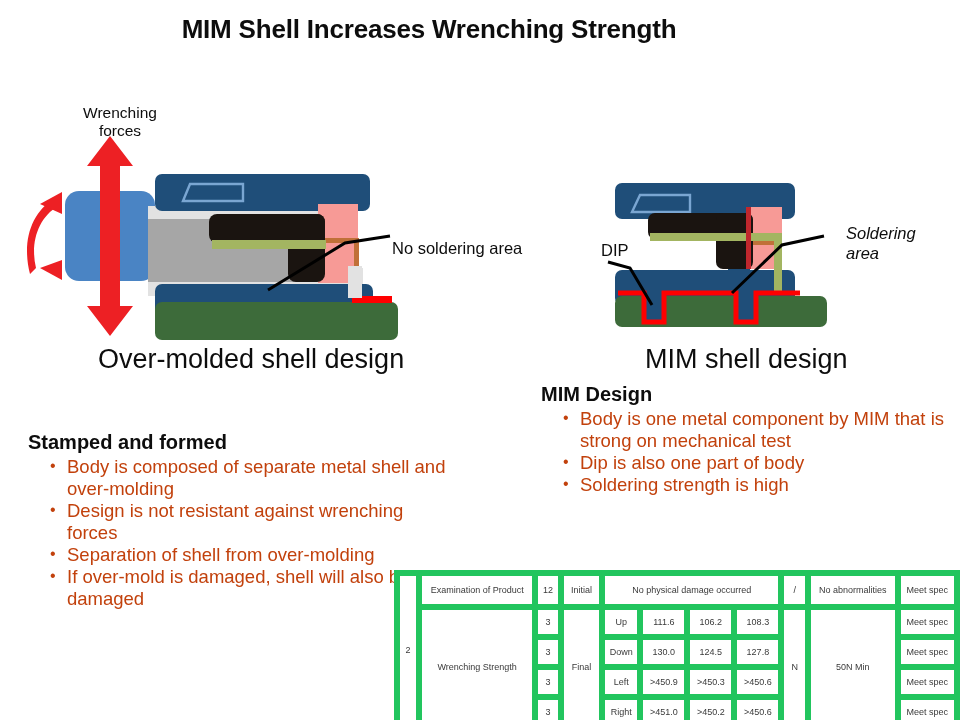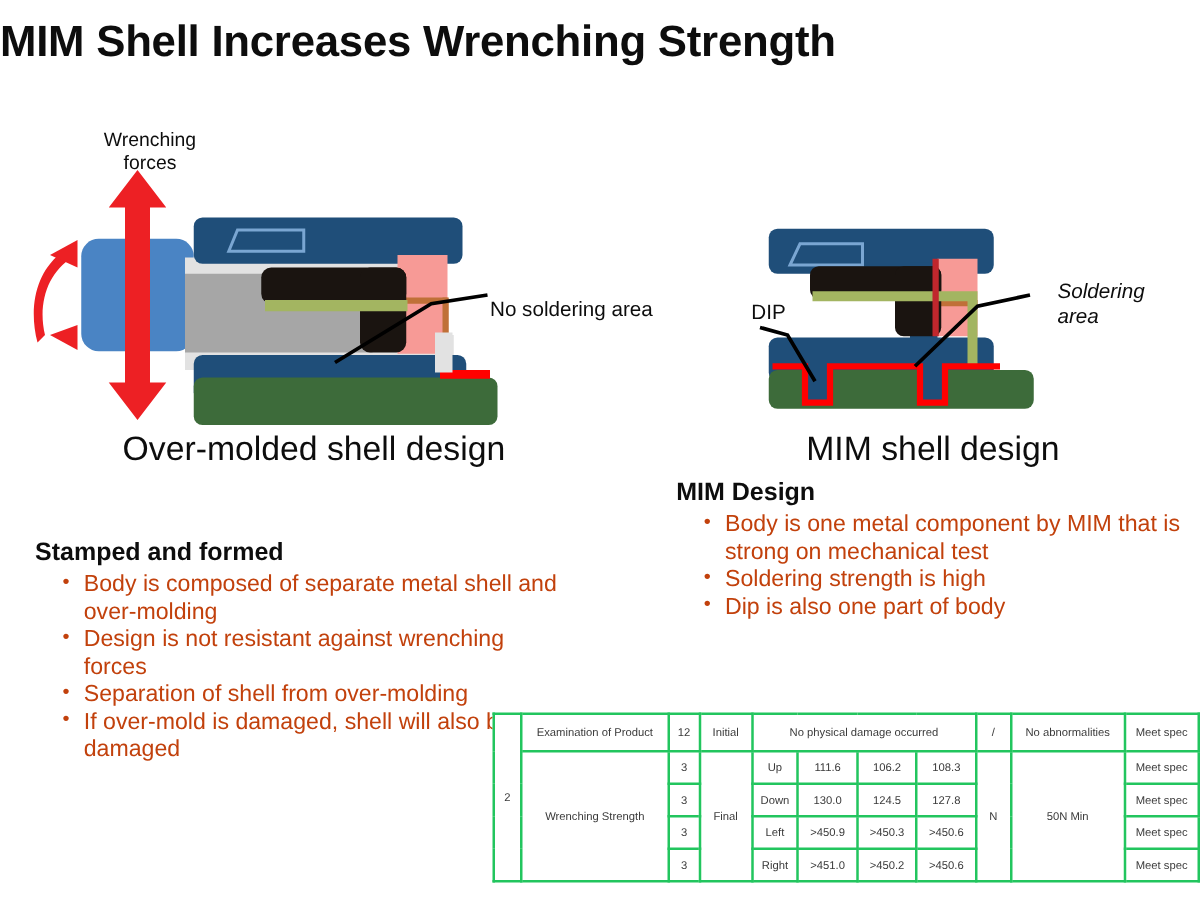--- a/index.html
+++ b/index.html
@@ -20,24 +20,24 @@
     width: 960px;
     height: 720px;
   }
 
   
   #slide-title {
     position: absolute;
     left: 0;
     top: 14px;
     width: 858px;
-    text-align: left;
+    text-align: center;
     font-family: "Liberation Sans", sans-serif;
     font-weight: bold;
-    font-size: 35px;
+    font-size: 26px;
     letter-spacing: -0.2px;
     color: #0d0d0d;
   }
 
   
   .figure-svg {
     position: absolute;
     display: block;
   }
   #left-figure  { left: 0px;   top: 88px; }
@@ -128,21 +128,21 @@
     position: absolute;
     left: 394px;
     top: 570px;
     border-collapse: collapse;
     background: #ffffff;
     font-family: "Liberation Sans", sans-serif;
     font-size: 9px;
     color: #3a3a3a;
   }
   #result-table td {
-    border: 2px solid #22c55e;
+    border: 6px solid #22c55e;
     text-align: center;
     vertical-align: middle;
     padding: 1px 2px;
     line-height: 11px;
     white-space: nowrap;
   }
   td.c-idx     { width: 20px; }
   td.c-item    { width: 120px; text-align: left; padding-left: 6px; }
   td.c-qty     { width: 22px; }
   td.c-stage   { width: 42px; }
@@ -262,22 +262,22 @@
       <li>Design is not resistant against wrenching forces</li>
       <li>Separation of shell from over-molding</li>
       <li>If over-mold is damaged, shell will also be damaged</li>
     </ul>
   </div>
 
   <div id="right-text">
     <div class="col-heading">MIM Design</div>
     <ul class="bullets">
       <li>Body is one metal component by MIM that is strong on mechanical test</li>
+      <li>Dip is also one part of body</li>
       <li>Soldering strength is high</li>
-      <li>Dip is also one part of body</li>
     </ul>
   </div>
 
   <table id="result-table">
     <tbody>
       <tr class="row-head">
         <td class="c-idx" rowspan="5">2</td>
         <td class="c-item">Examination of Product</td>
         <td class="c-qty">12</td>
         <td class="c-stage">Initial</td>

